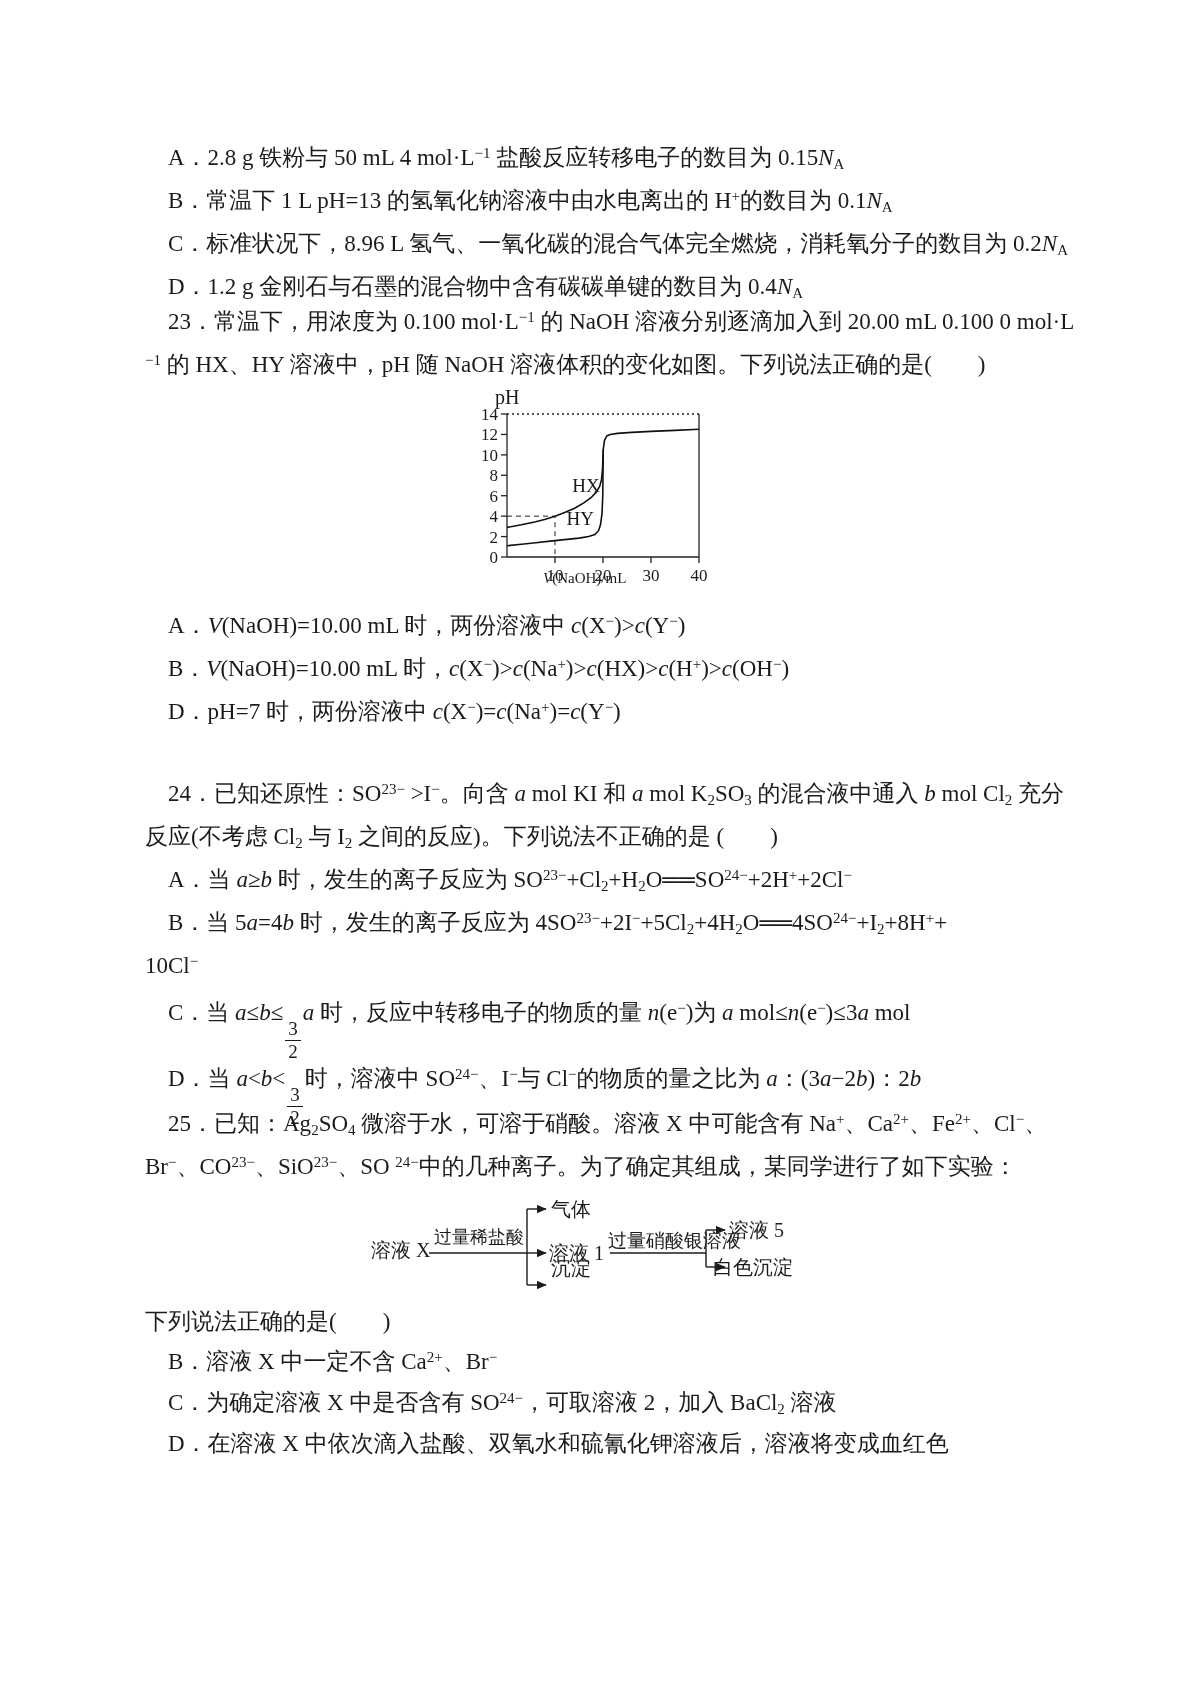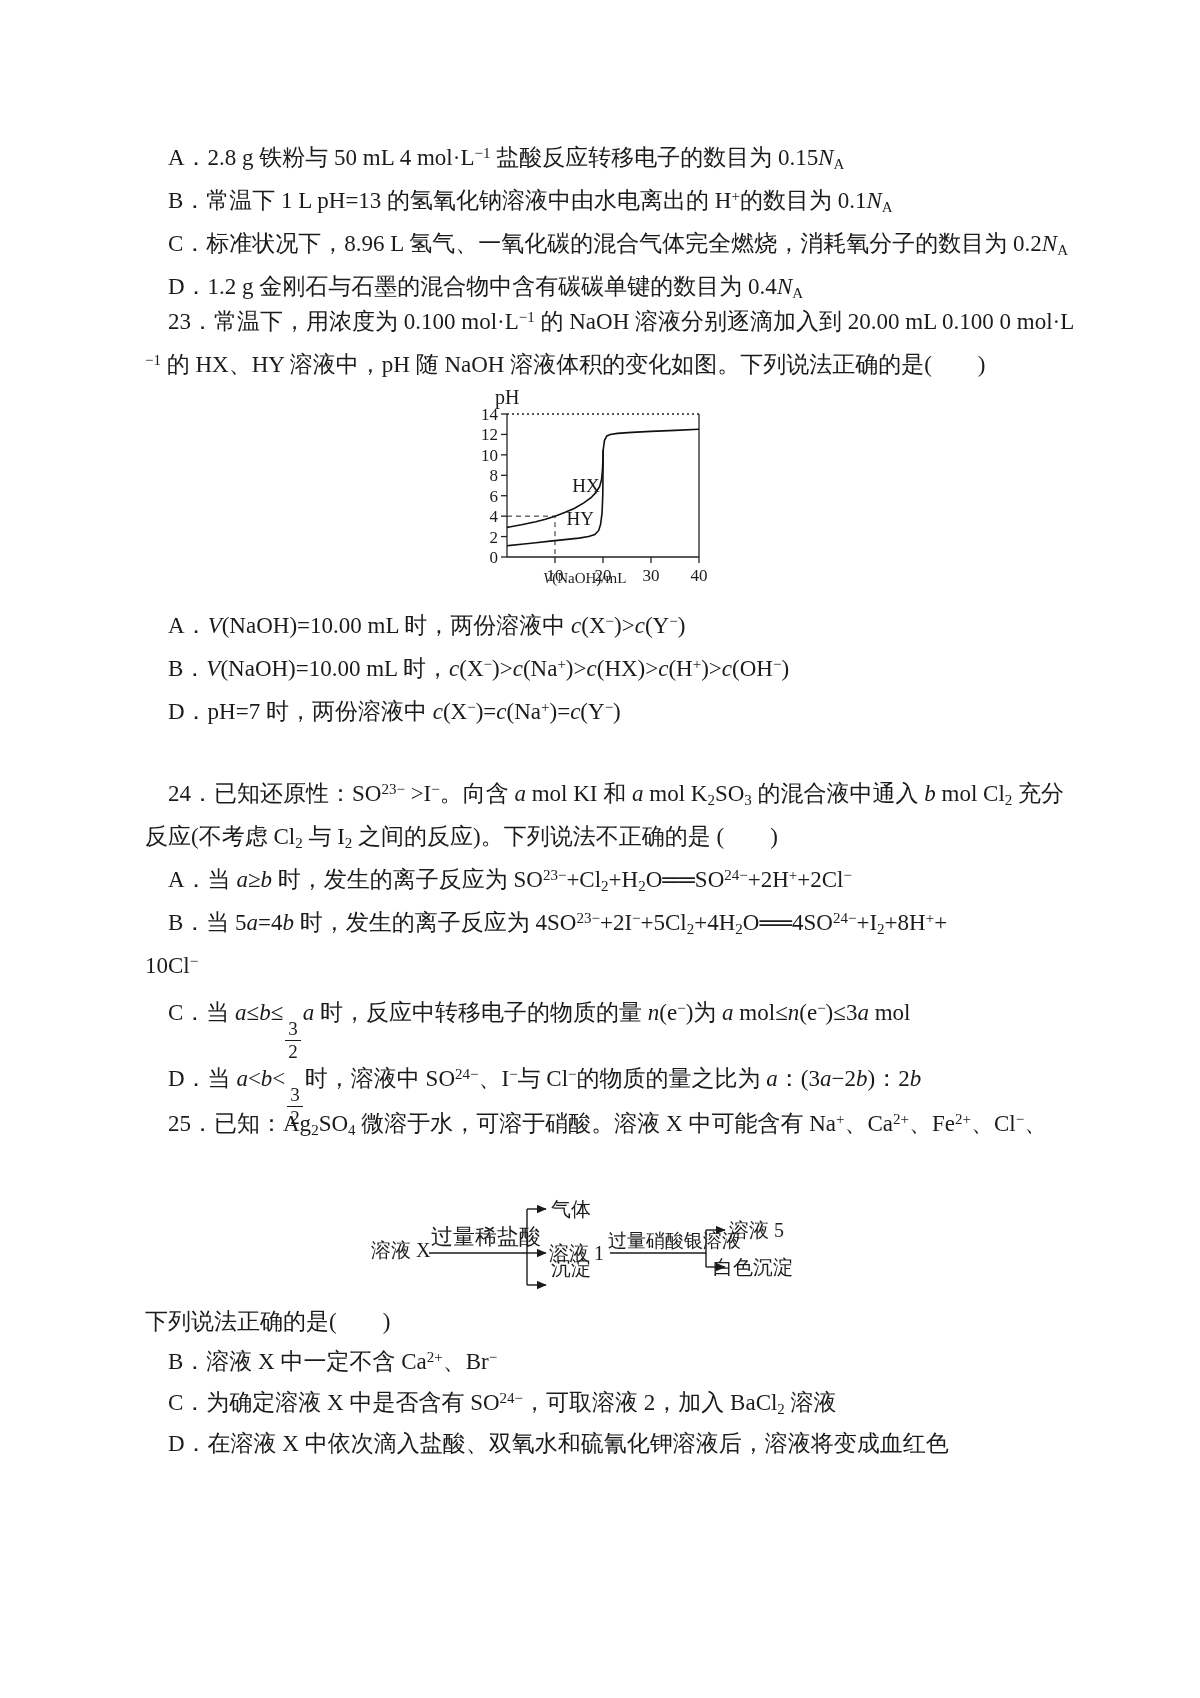--- a/index.html
+++ b/index.html
@@ -28,21 +28,21 @@
   .guide{stroke:#222;stroke-width:1;stroke-dasharray:5 4;fill:none}
   .curve{stroke:#111;stroke-width:1.6;fill:none}
   text.tick{font-size:17px;fill:#1b1b1b}
   text.slabel{font-size:19px;fill:#1b1b1b}
   text.ylab{font-size:20px;fill:#1b1b1b}
 
   
   #flow{position:absolute;left:365px;top:1192px;width:460px;height:122px;font-size:20px}
   #flow svg{position:absolute;left:0;top:0}
   #flow .nl{position:absolute;white-space:nowrap;line-height:26px}
-  #flow .el{position:absolute;white-space:nowrap;text-align:center;font-size:22px;line-height:22px}
+  #flow .el{position:absolute;white-space:nowrap;text-align:center;font-size:18px;line-height:22px}
   #flow .el.small{font-size:19px}
   .fline{stroke:#1b1b1b;stroke-width:1.4;fill:none}
 </style>
 </head>
 <body>
 
 <div class="sec" id="sec-q22opts" style="top:136px">
     <div class="tline">A．2.8 g 铁粉与 50 mL 4 mol·L<sup>−1</sup> 盐酸反应转移电子的数目为 0.15<i>N</i><sub>A</sub></div>
     <div class="tline">B．常温下 1 L pH=13 的氢氧化钠溶液中由水电离出的 H<sup>+</sup>的数目为 0.1<i>N</i><sub>A</sub></div>
     <div class="tline">C．标准状况下，8.96 L 氢气、一氧化碳的混合气体完全燃烧，消耗氧分子的数目为 0.2<i>N</i><sub>A</sub></div>
@@ -114,20 +114,21 @@
         <span class="fd">2</span>
       </span><i>a</i> 时，反应中转移电子的物质的量 <i>n</i>(e<sup>−</sup>)为 <i>a</i> mol≤<i>n</i>(e<sup>−</sup>)≤3<i>a</i> mol</div>
     <div class="tline tall gapD">D．当 <i>a</i>&lt;<i>b</i>&lt;<span class="frac">
         <span class="fn">3</span>
         <span class="fd">2</span>
       </span>时，溶液中 SO<sup>24−</sup>、I<sup>−</sup>与 Cl<sup>−</sup>的物质的量之比为 <i>a</i>：(3<i>a</i>−2<i>b</i>)：2<i>b</i></div>
   </div>
 
 <div class="sec" id="sec-q25" style="top:1102px">
     <div class="tline">25．已知：Ag<sub>2</sub>SO<sub>4</sub> 微溶于水，可溶于硝酸。溶液 X 中可能含有 Na<sup>+</sup>、Ca<sup>2+</sup>、Fe<sup>2+</sup>、Cl<sup>−</sup>、</div>
+    <div class="tline ind">Br<sup>−</sup>、CO<sup>23−</sup>、SiO<sup>23−</sup>、SO <sup>24−</sup>中的几种离子。为了确定其组成，某同学进行了如下实验：</div>
   </div>
 
 <div id="flow">
   <svg width="460" height="122">
     <defs>
       <marker id="ah" markerWidth="8" markerHeight="8" refX="6.5" refY="3" orient="auto">
         <path d="M0,0 L7,3 L0,6 Z" fill="#1b1b1b"></path>
       </marker>
     </defs>
     <line class="fline" x1="64" y1="61" x2="162" y2="61"></line>

